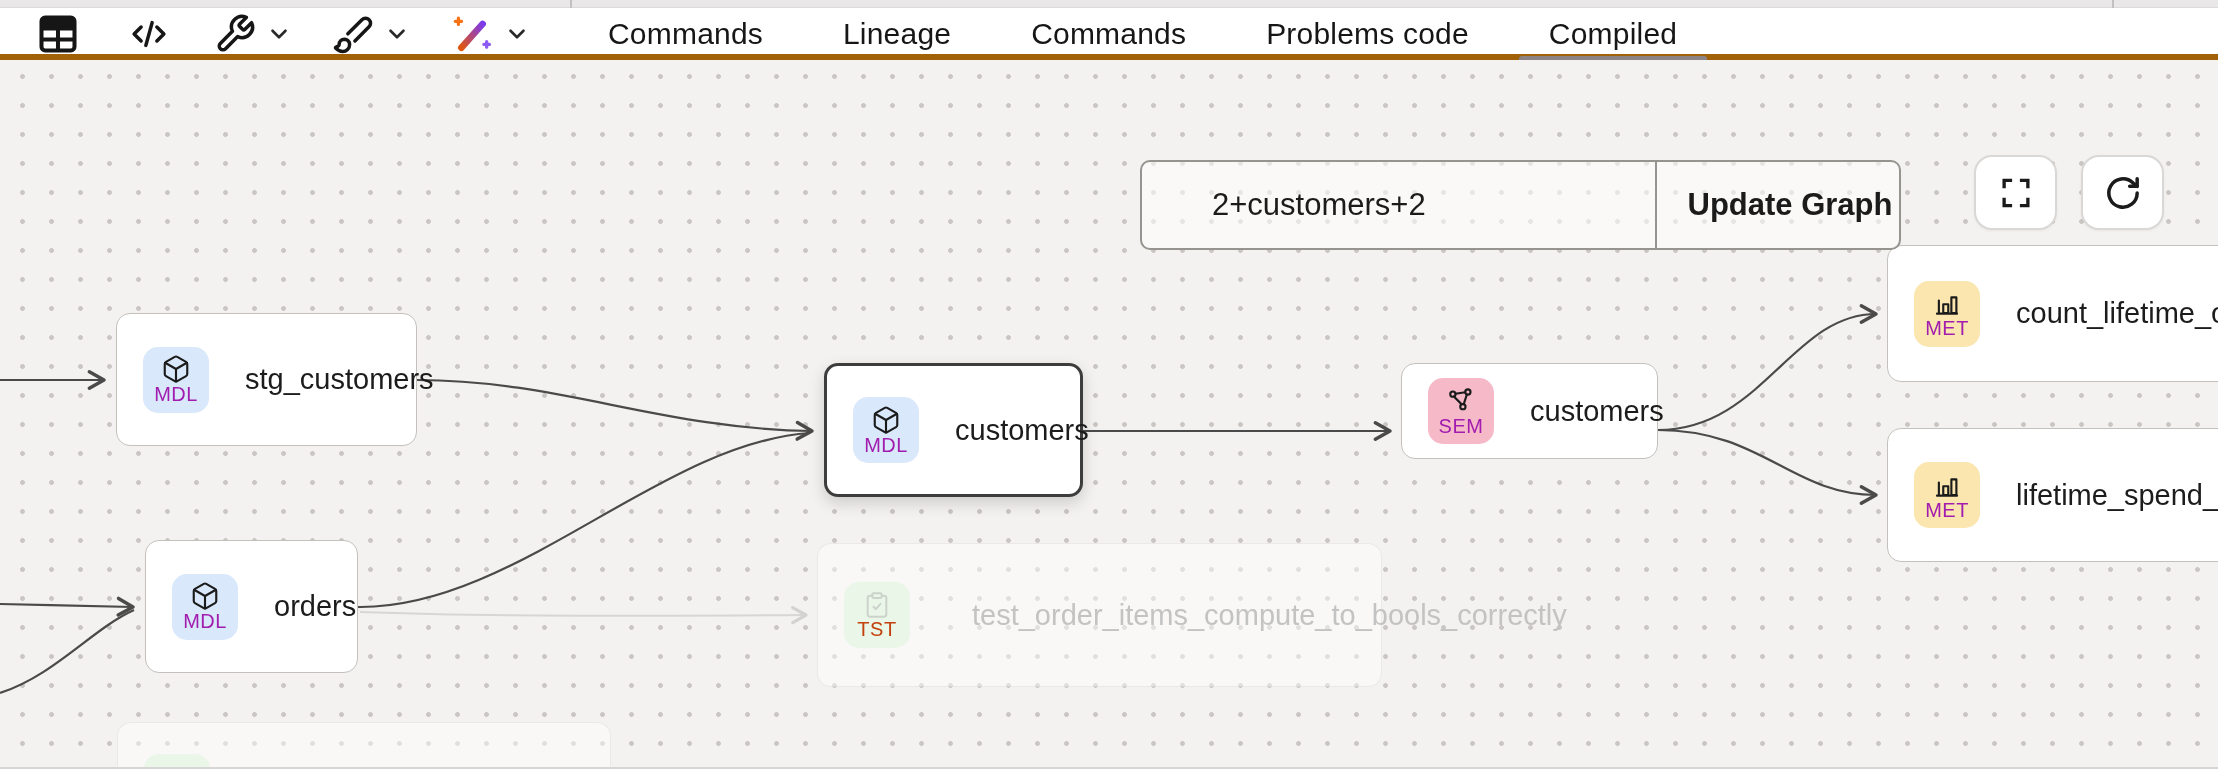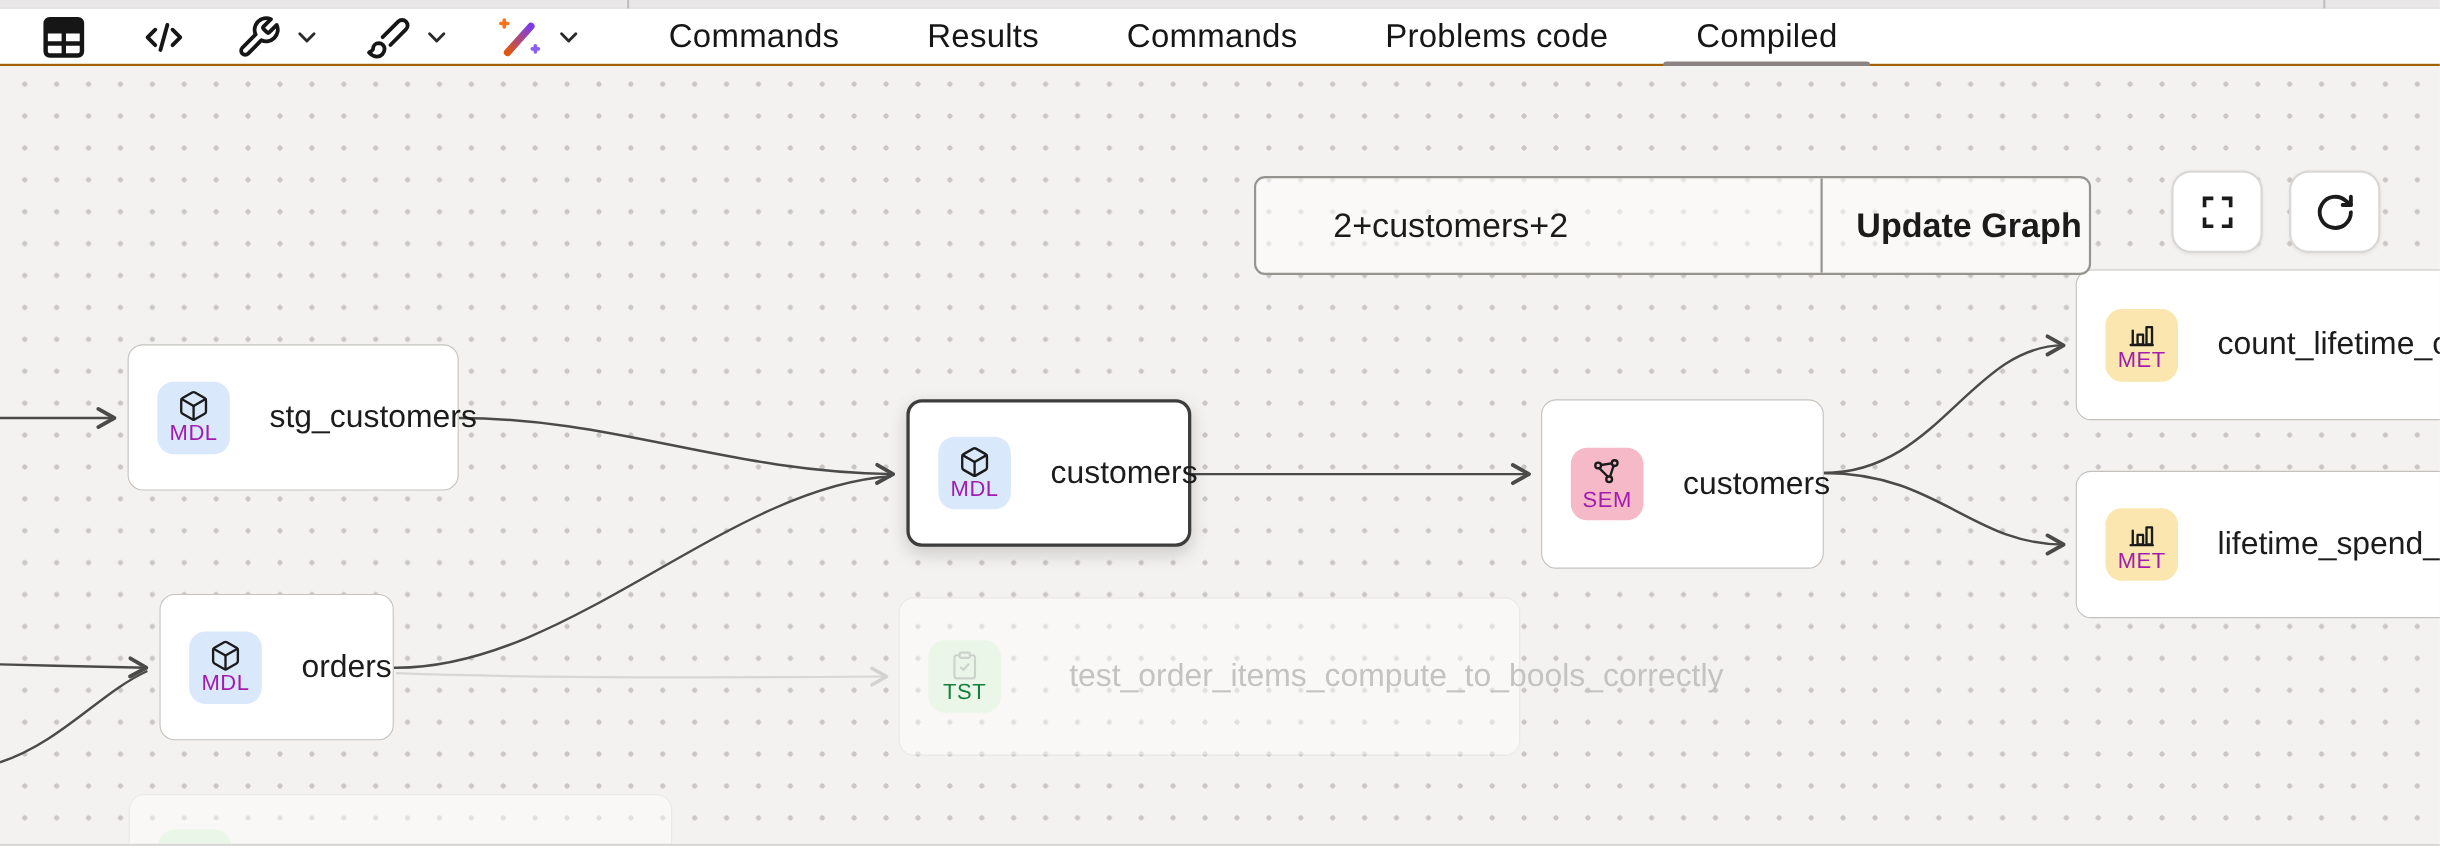--- a/index.html
+++ b/index.html
@@ -6,21 +6,21 @@
   html,body { width:2218px; height:780px; overflow:hidden; background:#fff;
               font-family:"Liberation Sans", sans-serif; color:#1b1b1b; }
 
   
   .topstrip { position:absolute; left:0; top:0; width:2218px; height:8px;
               background:#e9e7e7; border-bottom:1px solid #dcdada; }
   .topstrip .tick { position:absolute; top:0; width:2px; height:8px; background:#c2c0c0; }
 
   
   .toolbar { position:absolute; left:0; top:8px; width:2218px; height:52px;
-             background:#fff; border-bottom:2px solid #a16207;
+             background:#fff; border-bottom:6px solid #a16207;
              display:flex; align-items:center; }
   .icon-group { position:absolute; left:36px; top:0; height:52px;
                 display:flex; align-items:center; }
   .tool-btn { display:flex; align-items:center; justify-content:center;
               height:52px; cursor:pointer; }
   .tool-btn svg { display:block; }
   .chev { margin-left:10px; margin-right:0; }
 
   .tabs { position:absolute; left:608px; top:0; height:52px;
           display:flex; align-items:center; gap:80px; }
@@ -51,21 +51,21 @@
   .badge svg { display:block; }
   .badge .btxt { font-size:20px; line-height:1.05; color:#a21caf; letter-spacing:0.5px; }
   .badge.mdl { background:#d9e8fa; }
   .badge.sem { background:#f5b9c8; }
   .badge.met { background:#fae6ae; }
   .badge.tst { background:#e4f3e1; }
 
   .node.faded { background:rgba(255,255,255,0.45); border-color:rgba(60,60,60,0.08); }
   .node.faded .label { color:#c3c3c3; white-space:normal; width:530px; line-height:1.55;margin-left:26px; }
   .node.faded .badge { background:#eaf6e7; }
-  .node.faded .badge .btxt { color:#15803d; }
+  .node.faded .badge .btxt { color:#c2410c; }
   .node.faded .badge svg path, .node.faded .badge svg rect { stroke:#ccd3cb; }
 
   
   .filter-group { position:absolute; left:1140px; top:100px; width:761px; height:90px;
                   border:2px solid #96948f; border-radius:10px;
                   background:rgba(255,255,255,0.55); display:flex; overflow:hidden; }
   .filter-input { flex:0 0 473px; border:none; outline:none; background:transparent;
                   font-family:"Liberation Sans", sans-serif;
                   font-size:31px; color:#1b1b1b; padding:0 0 0 30px;margin-left:40px; }
   .filter-div { width:2px; background:#96948f; }
@@ -145,21 +145,21 @@
     </div>
     <div class="tool-btn chev">
       <svg width="26" height="26" viewBox="0 0 24 24" fill="none" stroke="#2a2a2a" stroke-width="2.4" stroke-linecap="round" stroke-linejoin="round">
           <path d="m6 9 6 6 6-6"></path>
         </svg>
     </div>
   </div>
 
   <div class="tabs">
     <div class="tab">Commands</div>
-    <div class="tab">Results</div>
+    <div class="tab">Lineage</div>
     <div class="tab">Commands</div>
     <div class="tab">Problems code</div>
     <div class="tab active">Compiled</div>
   </div>
 </div>
 
 <div class="canvas">
 
   <svg class="edges" width="2218" height="707" viewBox="0 0 2218 707">
     <defs>
@@ -214,21 +214,21 @@
       <svg width="30" height="30" viewBox="0 0 24 24" fill="none" stroke="#1b1b1b" stroke-width="1.7" stroke-linecap="round" stroke-linejoin="round">
         <path d="M21 8a2 2 0 0 0-1-1.73l-7-4a2 2 0 0 0-2 0l-7 4A2 2 0 0 0 3 8v8a2 2 0 0 0 1 1.73l7 4a2 2 0 0 0 2 0l7-4A2 2 0 0 0 21 16Z"></path>
         <path d="m3.3 7 8.7 5 8.7-5"></path>
           <path d="M12 22V12"></path>
       </svg>
       <span class="btxt">MDL</span>
     </div>
     <div class="label">customers</div>
   </div>
 
-  <div class="node" style="left:1401px; top:303px; width:257px; height:154px;">
+  <div class="node" style="left:1401px; top:303px; width:257px; height:96px;">
     <div class="badge sem">
       <svg width="30" height="30" viewBox="0 0 24 24" fill="none" stroke="#1b1b1b" stroke-width="1.7" stroke-linecap="round" stroke-linejoin="round">
         <circle cx="5.5" cy="6.5" r="2.1"></circle>
           <circle cx="17.5" cy="4.8" r="2.1"></circle>
           <circle cx="13.5" cy="16.5" r="2.1"></circle>
         <path d="M7.6 6.2 15.4 5"></path>
           <path d="M6.3 8.4 12.6 14.7"></path>
           <path d="M16.7 6.8 14.2 14.5"></path>
       </svg>
       <span class="btxt">SEM</span>

